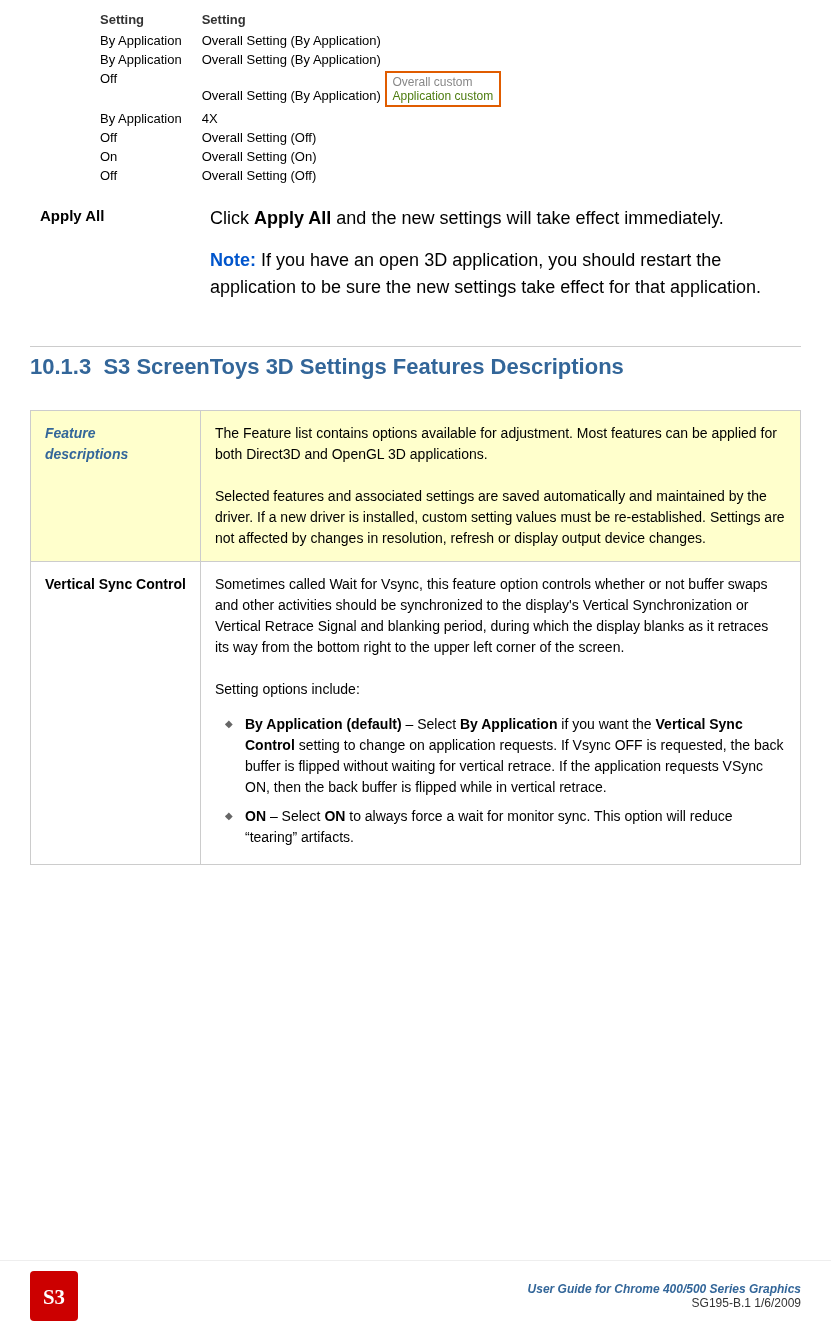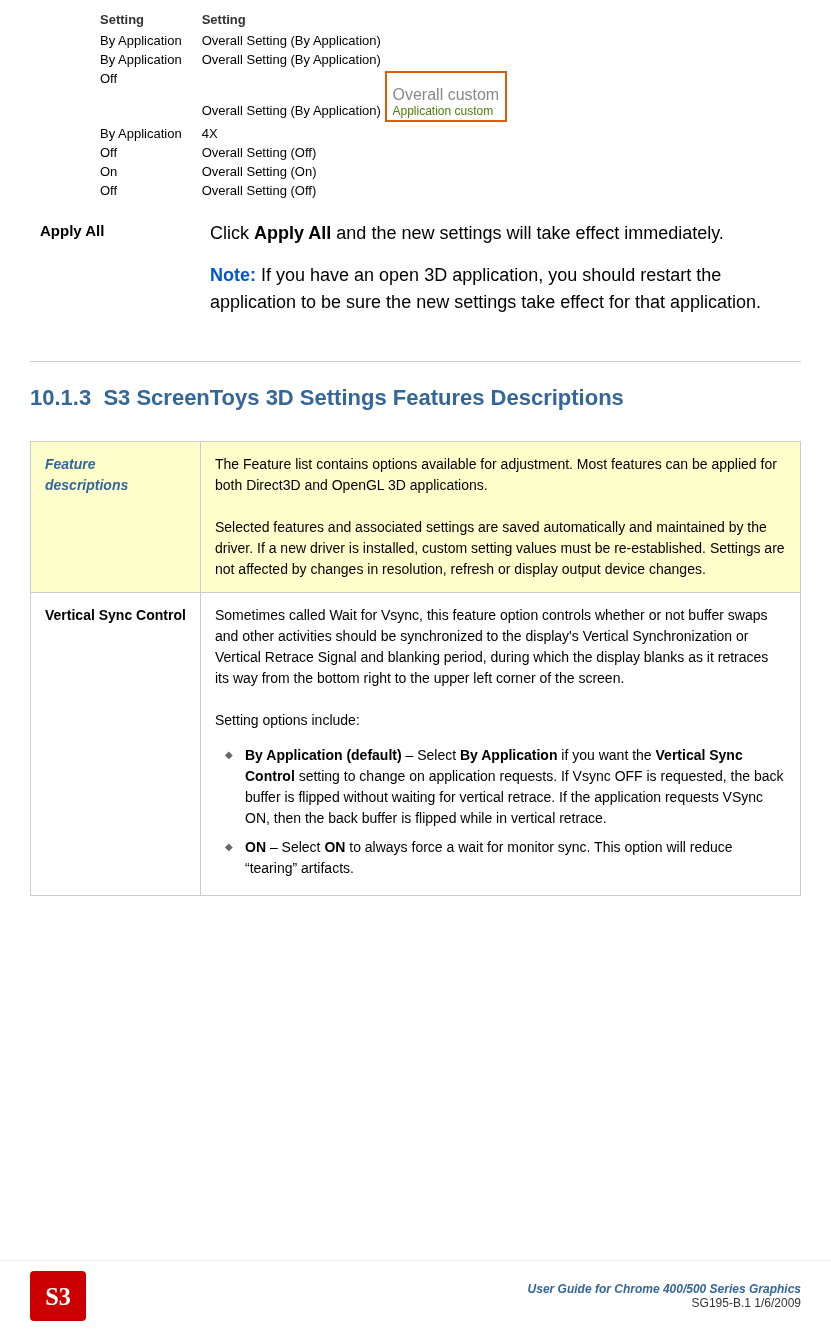--- a/index.html
+++ b/index.html
@@ -35,22 +35,21 @@
       color: #333;
     }
     .dropdown-box {
       border: 2px solid #e05c00;
       padding: 2px 6px;
       display: inline-block;
       background: #fff;
     }
     .dropdown-option-1 {
       color: #888;
-      font-size: 16px;
-      margin-top: 11px;
+      font-size: 12px;
     }
     .dropdown-option-2 {
       color: #4d7c0f;
       font-size: 12px;
     }
 
     
     .apply-all-section {
       display: flex;
       margin-bottom: 30px;
@@ -75,21 +74,21 @@
       color: #0055cc;
     }
     .bold-inline { font-weight: bold; }
 
     
     .section-heading {
       font-size: 22px;
       font-weight: bold;
       color: #336699;
       margin-bottom: 20px;
-      padding-top: 23px;
+      padding-top: 7px;
       border-top: 1px solid #ccc;
       padding-bottom: 10px;
     }
 
     
     .feature-table {
       border-collapse: collapse;
       width: 100%;
       margin-bottom: 10px;
     }
@@ -157,21 +156,21 @@
       color: #336699;
     }
     .footer-text .page-num {
       font-weight: bold;
     }
 
     
     .logo-s3 {
       background: #cc0000;
       border-radius: 4px;
-      width: 56px;
+      width: 48px;
       height: 50px;
       display: flex;
       align-items: center;
       justify-content: center;
       color: #fde047;
       font-weight: bold;
       font-size: 18px;
       font-family: serif;
     }
   </style>

